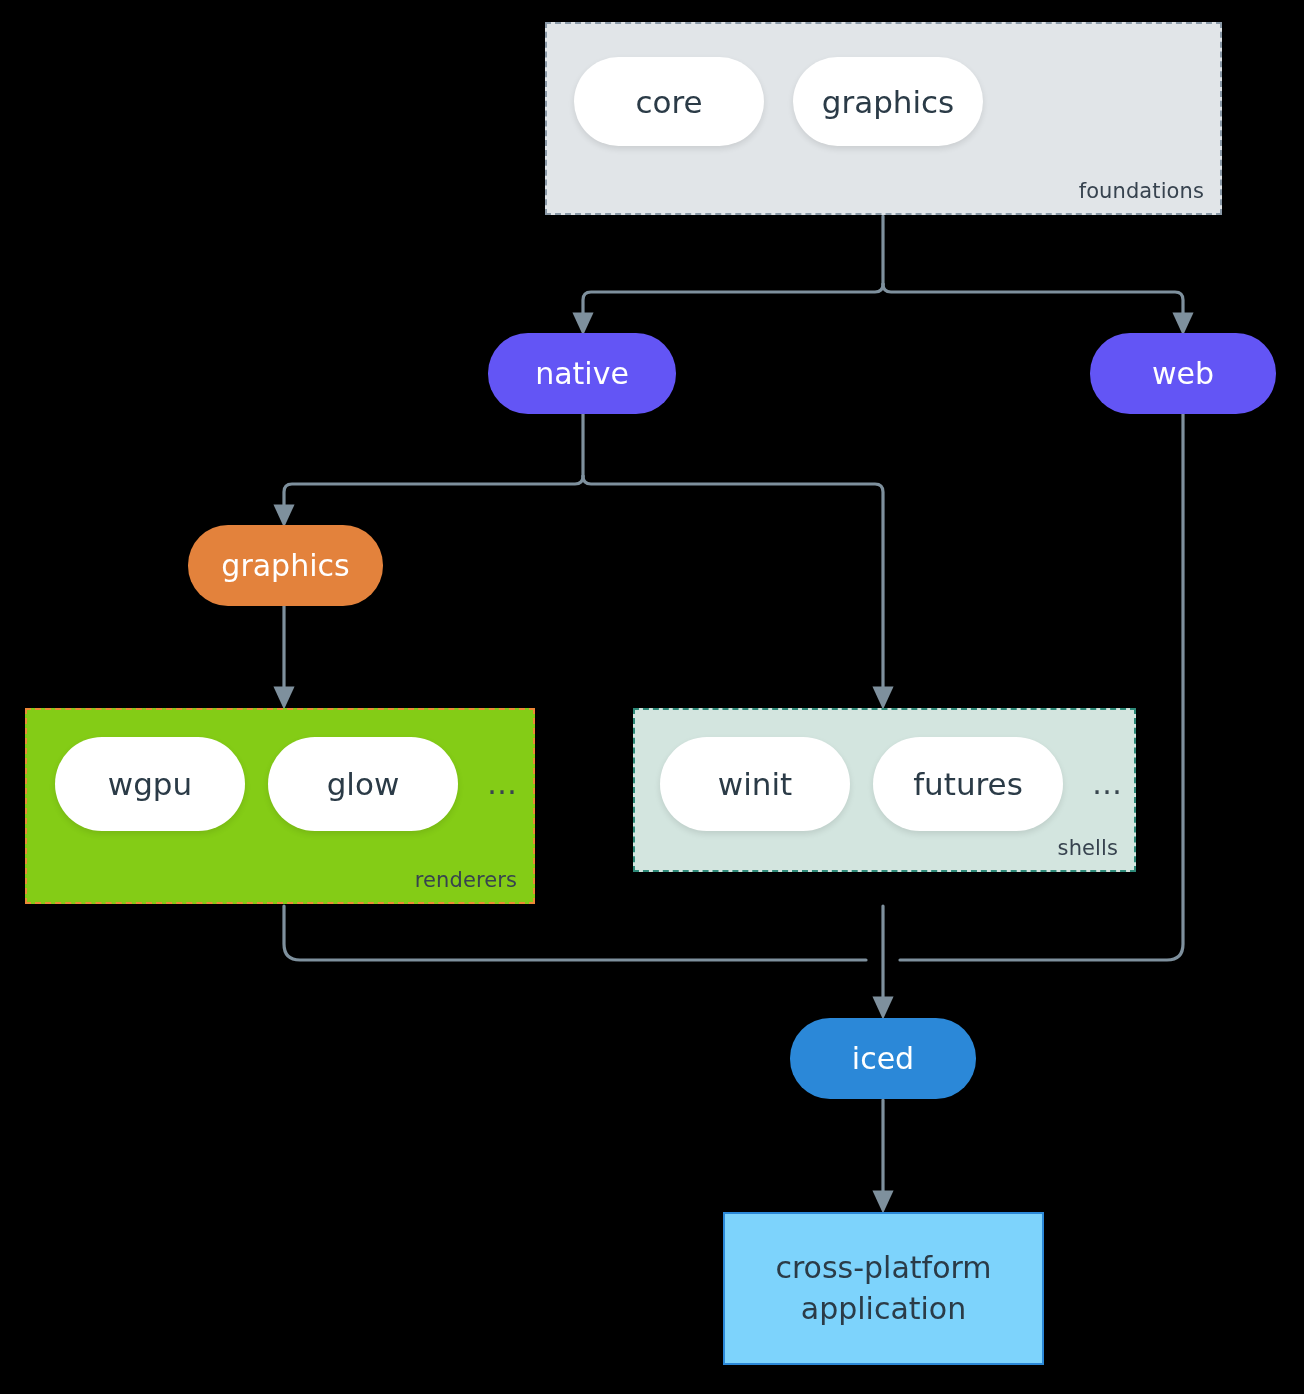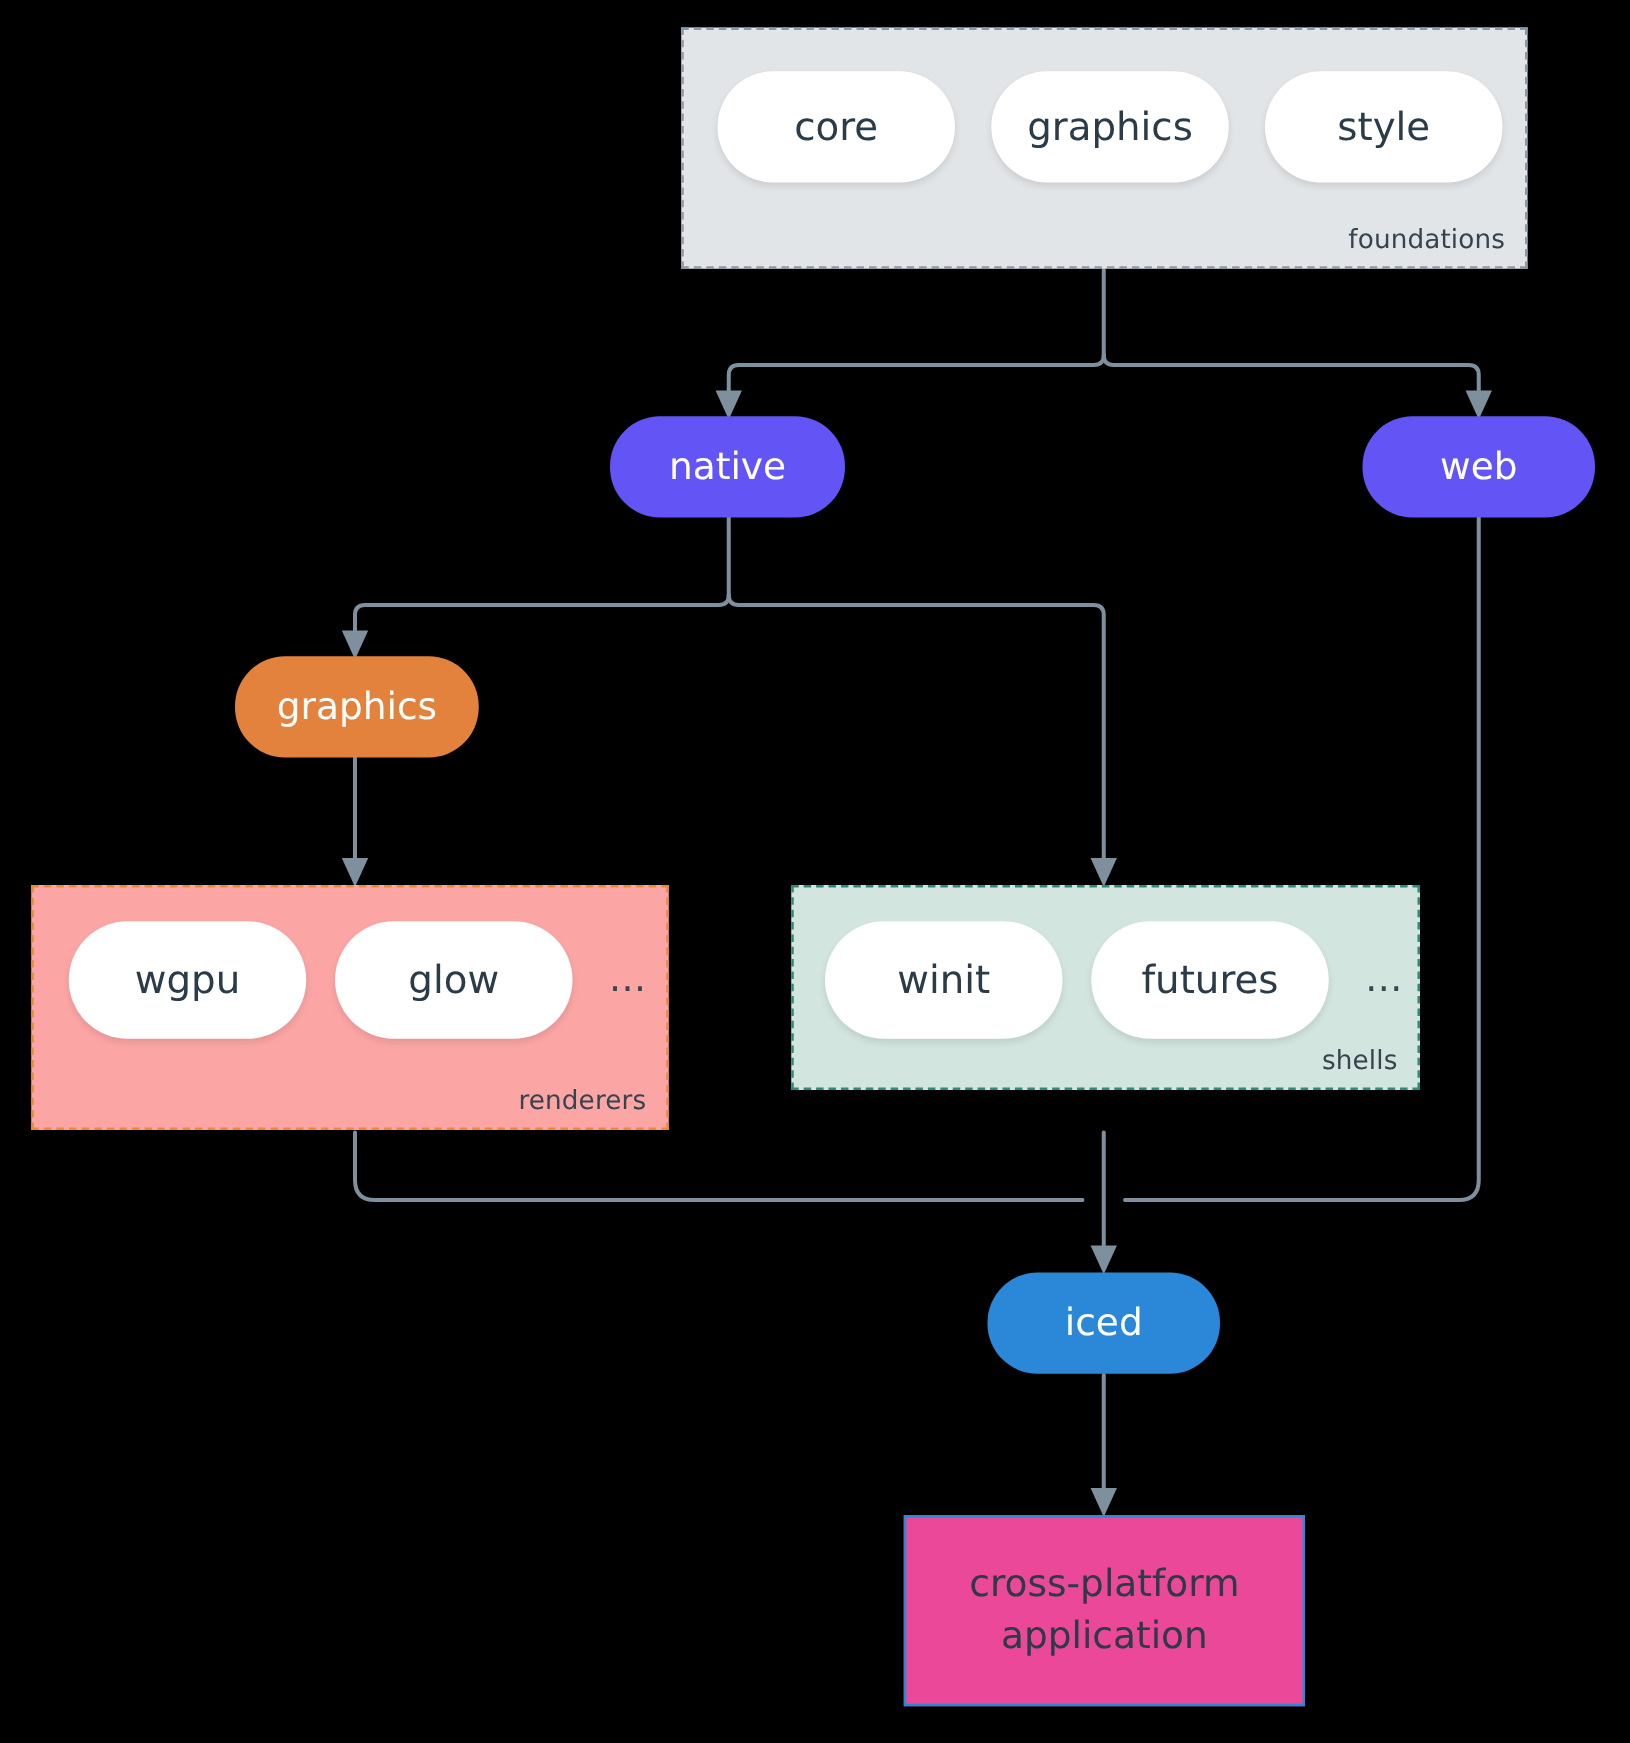--- a/index.html
+++ b/index.html
@@ -25,40 +25,40 @@
 
   
   #foundations{left:545px;top:22px;width:677px;height:193px;background:#e1e5e8;
                border:2px dashed #8b9aa8;}
   #foundations .pillrow{left:27px;top:33px;}
   #foundations .pill{height:89px;font-size:31px;margin-right:29px;}
   #fp0{width:190px;}
   #fp1{width:190px;}
   #fp2{width:190px;margin-right:0 !important;}
 
-  #renderers{left:25px;top:708px;width:510px;height:196px;background:#fca5a5;
+  #renderers{left:25px;top:708px;width:510px;height:196px;background:#84cc16;
              border:2px dashed #ed8936;}
   #renderers .pillrow{left:28px;top:27px;}
   #renderers .pill{height:94px;font-size:31px;margin-right:23px;}
   #rp0{width:190px;}
   #rp1{width:190px;}
 
   #shells{left:633px;top:708px;width:503px;height:164px;background:#d3e5df;
           border:2px dashed #2f8a79;}
   #shells .pillrow{left:25px;top:27px;}
   #shells .pill{height:94px;font-size:31px;margin-right:23px;}
   #sp0{width:190px;}
   #sp1{width:190px;}
 
   #n-native{left:488px;top:333px;width:188px;height:81px;background:#6355f5;}
   #n-web{left:1090px;top:333px;width:186px;height:81px;background:#6355f5;}
   #n-graphics{left:188px;top:525px;width:195px;height:81px;background:#e3823c;}
   #n-iced{left:790px;top:1018px;width:186px;height:81px;background:#2b88d8;}
 
-  #n-app{left:723px;top:1212px;width:321px;height:153px;background:#ec4899;
+  #n-app{left:723px;top:1212px;width:321px;height:153px;background:#7dd3fc;
          border:2px solid #2b88d8;}
 </style>
 </head>
 <body>
 
 <div id="stage">
 
   <svg class="edges" viewBox="0 0 1304 1394" xmlns="http://www.w3.org/2000/svg">
     <defs>
       <marker id="ah" markerWidth="9" markerHeight="9" refX="4.2" refY="4.2" orient="auto" markerUnits="strokeWidth">
@@ -88,21 +88,20 @@
       <path d="M883,906 L883,1008" marker-end="url(#ah)"></path>
 
       <path d="M883,1100 L883,1202" marker-end="url(#ah)"></path>
     </g>
   </svg>
 
   <div class="group" id="foundations">
     <div class="pillrow">
       <div class="pill" id="fp0">core</div>
       <div class="pill" id="fp1">graphics</div>
-      <div class="pill" id="fp2">style</div>
     </div>
     <div class="group-label">foundations</div>
   </div>
 
   <div class="group" id="renderers">
     <div class="pillrow">
       <div class="pill" id="rp0">wgpu</div>
       <div class="pill" id="rp1">glow</div>
       <div class="ellipsis">…</div>
     </div>

